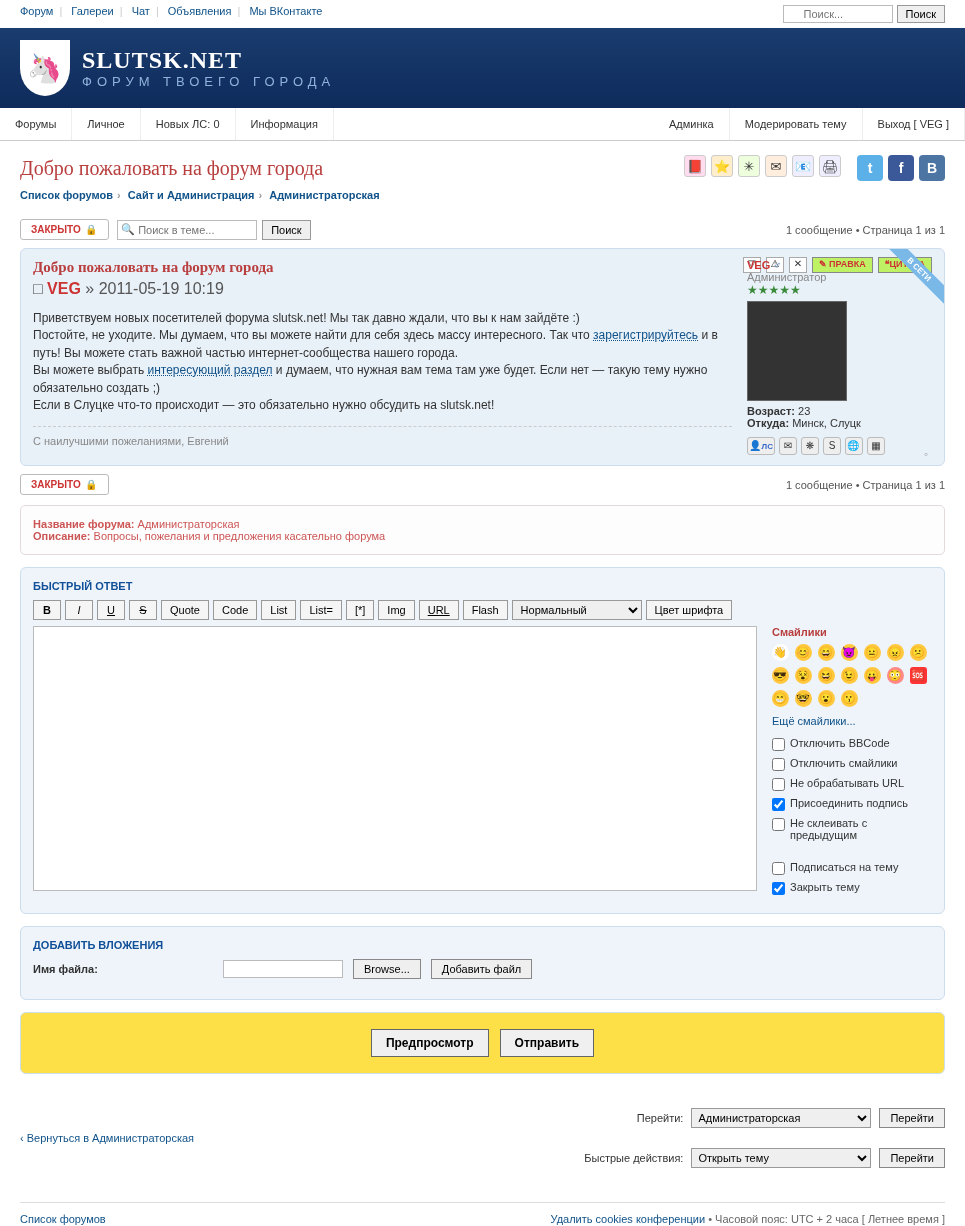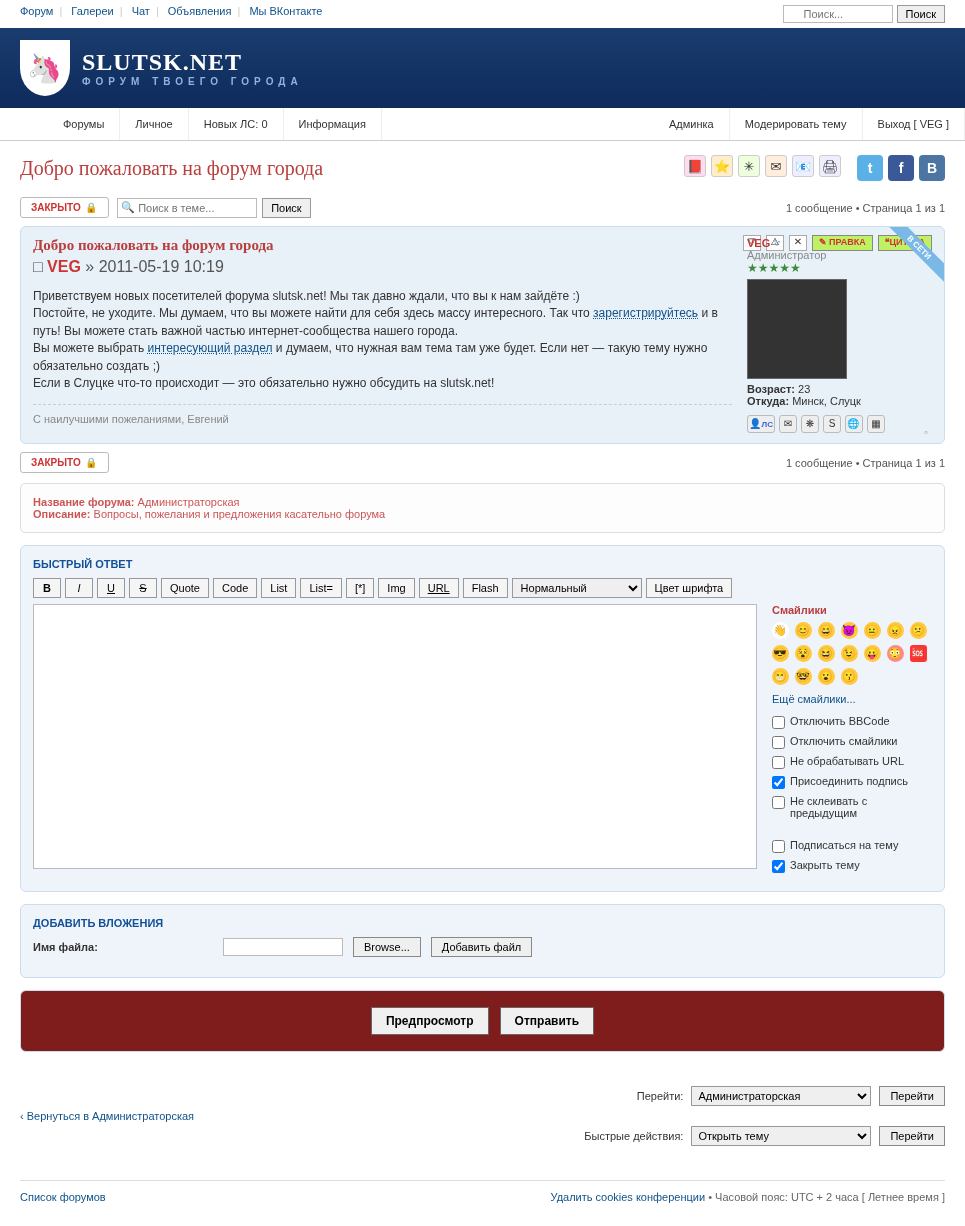--- a/index.html
+++ b/index.html
@@ -10,24 +10,24 @@
 .topbar { display: flex; justify-content: space-between; padding: 5px 20px; font-size: 11px; }
 .topbar-links a { color: #105289; }
 .topbar-links span { color: #ccc; margin: 0 6px; }
 .search-box { display: flex; gap: 4px; }
 .search-input { border: 1px solid #bbb; padding: 2px 4px 2px 20px; width: 110px; font-size: 11px; position: relative; }
 .search-btn { border: 1px solid #999; background: #efefef; padding: 2px 8px; font-size: 11px; cursor: pointer; }
 
 .header { background: linear-gradient(#1a3c6e, #0e2b5c); padding: 12px 20px; display: flex; align-items: center; gap: 12px; }
 .logo-shield { width: 50px; height: 56px; background: #fff; border-radius: 0 0 50% 50%; display: flex; align-items: center; justify-content: center; }
 .logo-text { color: #fff; font-weight: bold; font-size: 24px; font-family: Verdana; letter-spacing: 1px; }
-.logo-sub { color: #8fb3dd; font-size: 10px; letter-spacing: 5px; font-weight: bold; }
+.logo-sub { color: #8fb3dd; font-size: 13px; letter-spacing: 5px; }
 
 .navbar { background: #fff; border-bottom: 1px solid #ccc; display: flex; }
-.navbar-left { display: flex; flex: 1; padding-left: 48px; }
+.navbar-left { display: flex; flex: 1; }
 .navbar-right { display: flex; }
 .nav-item { padding: 10px 15px; font-size: 11px; color: #333; cursor: pointer; border-right: 1px solid #eee; }
 
 .page-title-row { display: flex; justify-content: space-between; align-items: center; padding: 14px 20px 8px; }
 .page-title { color: #b93e3e; font-size: 20px; font-weight: normal; font-family: "Trebuchet MS"; }
 .title-icons { display: flex; gap: 5px; }
 .title-icon { width: 22px; height: 22px; border: 1px solid #ccc; border-radius: 3px; display: flex; align-items: center; justify-content: center; font-size: 13px; }
 .social-icon { width: 26px; height: 26px; border-radius: 4px; display: flex; align-items: center; justify-content: center; color: #fff; font-weight: bold; font-size: 14px; }
 
 .breadcrumb { padding: 0 20px 10px; font-size: 11px; font-weight: bold; }
@@ -82,21 +82,21 @@
 .smileys { display: flex; flex-wrap: wrap; gap: 6px; margin-bottom: 8px; }
 .smiley { width: 17px; height: 17px; border-radius: 50%; background: #ffc83d; cursor: pointer; display: flex; align-items: center; justify-content: center; font-size: 11px; }
 .checklist label { display: flex; align-items: flex-start; gap: 5px; margin: 6px 0; color: #333; }
 .checklist input { margin-top: 1px; }
 
 .form-row { display: flex; align-items: center; gap: 10px; margin: 8px 0; }
 .form-label { width: 180px; font-weight: bold; color: #333; }
 .form-input { border: 1px solid #bbb; padding: 2px 4px; width: 120px; font-size: 11px; }
 .form-btn { border: 1px solid #888; background: #efefef; padding: 3px 10px; font-size: 11px; cursor: pointer; }
 
-.submit-row { text-align: center; padding: 16px; background: #7f1d1d; border: 1px solid #cde; border-radius: 6px; margin: 12px 0; }
+.submit-row { text-align: center; padding: 16px; background: #fde047; border: 1px solid #cde; border-radius: 6px; margin: 12px 0; }
 .big-btn { border: 1px solid #666; background: #f0f0f0; padding: 6px 14px; font-size: 12px; font-weight: bold; cursor: pointer; margin: 0 4px; }
 
 .bottom-nav { display: flex; justify-content: space-between; align-items: center; margin: 14px 0; font-size: 11px; }
 .bottom-right { text-align: right; }
 .bottom-row { display: flex; align-items: center; justify-content: flex-end; gap: 8px; margin: 20px 0; }
 .jump-select { border: 1px solid #999; padding: 2px; font-size: 11px; width: 180px; }
 
 .online-section { margin: 12px 0; font-size: 11px; }
 .online-title { color: #115098; font-weight: bold; text-transform: uppercase; margin-bottom: 4px; font-family: Arial; }
 .online-text .user { color: #c33; font-weight: bold; }
@@ -154,20 +154,25 @@
       <div class="title-icon" style="background:#fed">✉</div>
       <div class="title-icon" style="background:#eef">📧</div>
       <div class="title-icon" style="background:#eef">🖨</div>
       <div style="width:6px"></div>
       <div class="social-icon" style="background:#5bb0e8">t</div>
       <div class="social-icon" style="background:#3b5998">f</div>
       <div class="social-icon" style="background:#4c75a3">B</div>
     </div>
   </div>
 
+  <div class="breadcrumb">
+    <a>Список форумов</a><span class="sep">›</span>
+    <a>Сайт и Администрация</a><span class="sep">›</span>
+    <a>Администраторская</a>
+  </div>
 
   <div class="content">
     <div class="topic-actions">
       <div style="display:flex;gap:8px;align-items:center">
         <div class="locked-btn">
             <span>ЗАКРЫТО</span> 
             <span>🔒</span>
           </div>
         <div class="topic-search">
           <span style="position:relative"><span style="position:absolute;left:4px;top:3px;color:#888">🔍</span><input placeholder="Поиск в теме..." style=""></span>

